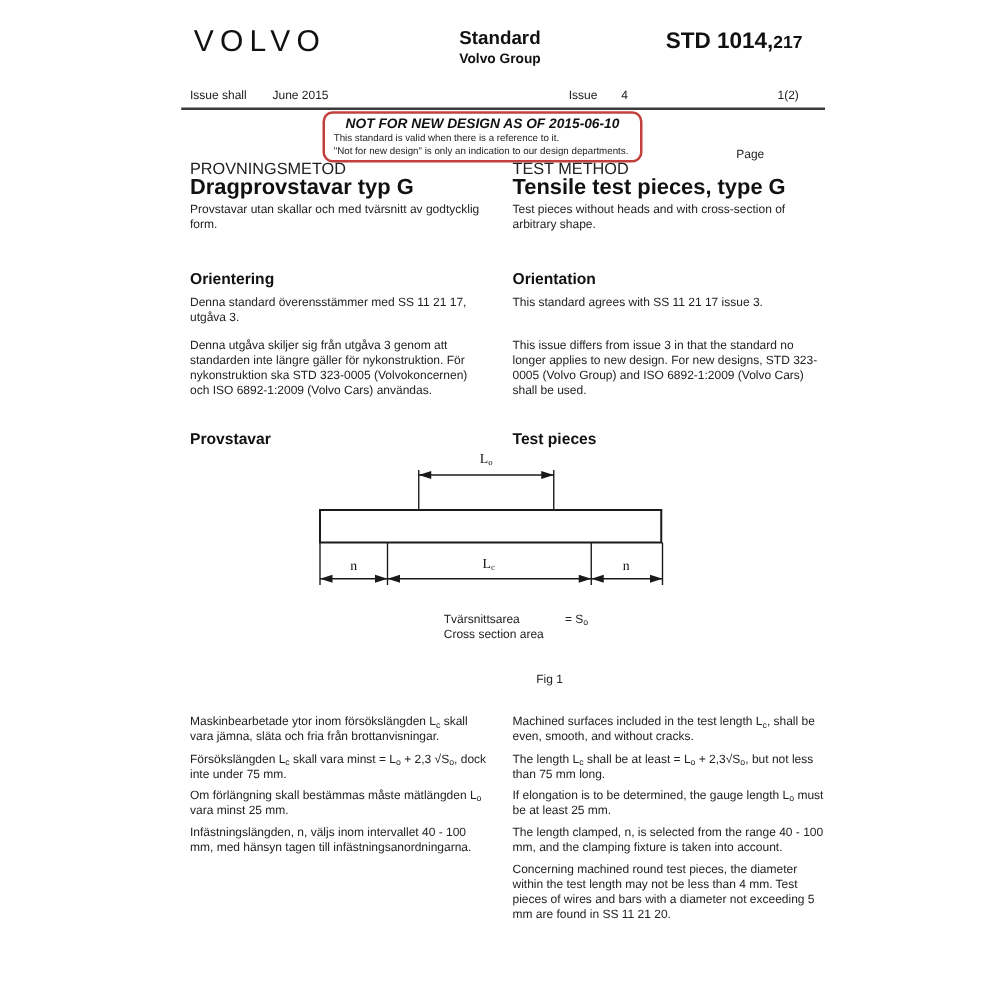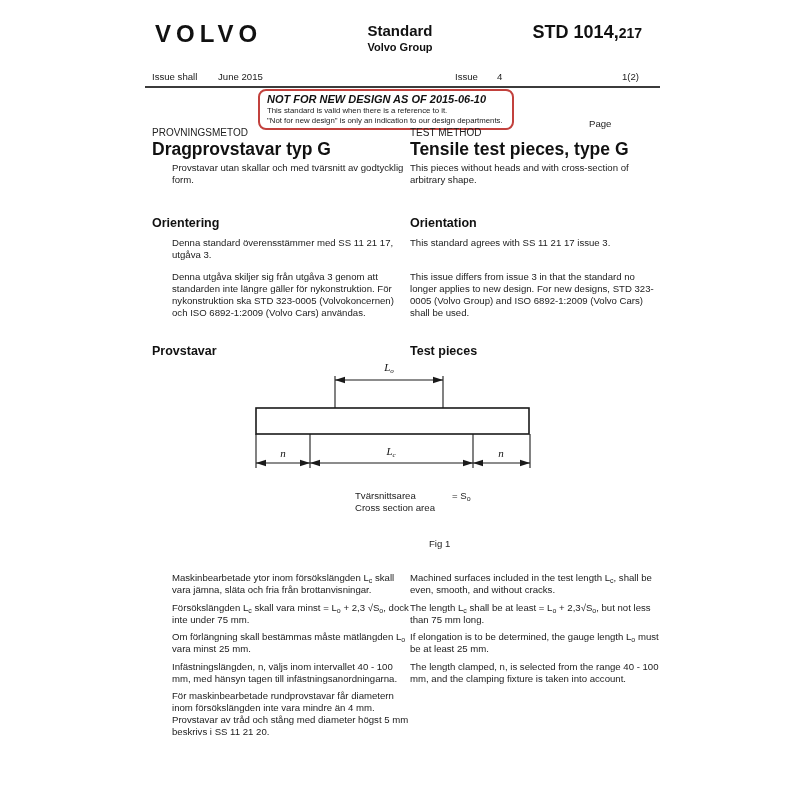--- a/index.html
+++ b/index.html
@@ -2,43 +2,43 @@
 <html><head>
 <meta charset="utf-8">
 <style>
   html,body{margin:0;padding:0;}
   body{
     width:800px;height:800px;background:#ffffff;position:relative;
     font-family:"Liberation Sans",sans-serif;color:#222;overflow:hidden;
   }
   .abs{position:absolute;}
   
-  .logo{font-weight:bold;font-size:24px;letter-spacing:5px;color:#111;}
+  .logo{font-weight:normal;font-size:24px;letter-spacing:5px;color:#111;}
   .hdr-title{font-size:15px;font-weight:bold;text-align:center;color:#111;}
   .hdr-org{font-size:11px;font-weight:bold;text-align:center;color:#111;}
   .docnum{font-size:18px;font-weight:bold;color:#111;white-space:nowrap;}
   .docnum .suffix{font-size:14px;}
   .meta{font-size:9.6px;color:#222;}
   .rule{height:2px;background:#3b3b3b;}
   
   .notice{border:2px solid #c2413d;border-radius:8px;padding:2px 7px 3px 7px;background:#fff;}
-  .notice-title{font-size:11px;font-weight:bold;font-style:italic;color:#111;margin-bottom:1px;white-space:nowrap;}
+  .notice-title{font-size:11px;font-weight:bold;font-style:italic;color:#111;margin-bottom:1px;white-space:nowrap;text-align:center;}
   .notice-small{font-size:7.8px;line-height:9.5px;color:#222;white-space:nowrap;}
   
-  .kicker{font-size:10px;color:#222;}
+  .kicker{font-size:13px;color:#222;}
   .h1{font-size:17.5px;font-weight:bold;color:#111;white-space:nowrap;}
   .h2{font-size:12.5px;font-weight:bold;color:#111;}
   .body-text{font-size:9.6px;line-height:12px;color:#222;}
-  .col-left{width:238px;margin-left:20px;}
+  .col-left{width:238px;}
   .col-right{width:252px;}
   .body-text p{margin:0 0 5.5px 0;}
   .gap-top{margin-top:3px !important;}
   sub{font-size:7px;vertical-align:-2px;line-height:0;}
   
-  .fig-label{position:absolute;font-family:"Liberation Serif",serif;font-style:italic;
+  .fig-label{position:absolute;font-family:"Liberation Serif",serif;
     font-size:11px;color:#111;transform:translateX(-50%);white-space:nowrap;}
   .fig-svg line,.fig-svg rect{stroke:#1a1a1a;}
   .caption{font-size:9.6px;color:#222;}
 </style>
 </head>
 <body>
 
 <div class="abs logo" style="left:155px;top:20px;">VOLVO</div>
 
 <div class="abs" style="left:340px;top:22px;width:120px;">
@@ -65,21 +65,21 @@
   <div class="notice-small">"Not for new design" is only an indication to our design departments.</div>
 </div>
 
 <div class="abs kicker" style="left:152px;top:127px;">PROVNINGSMETOD</div>
 <div class="abs kicker" style="left:410px;top:127px;">TEST METHOD</div>
 
 <div class="abs h1" style="left:152px;top:139px;">Dragprovstavar typ G</div>
 <div class="abs h1" style="left:410px;top:139px;">Tensile test pieces, type G</div>
 
 <div class="abs body-text col-left" style="left:152px;top:162px;">Provstavar utan skallar och med tvärsnitt av godtycklig form.</div>
-<div class="abs body-text col-right" style="left:410px;top:162px;">This pieces without heads and with cross-section of arbitrary shape.</div>
+<div class="abs body-text col-right" style="left:410px;top:162px;">Test pieces without heads and with cross-section of arbitrary shape.</div>
 
 <div class="abs h2" style="left:152px;top:216px;">Orientering</div>
 <div class="abs h2" style="left:410px;top:216px;">Orientation</div>
 
 <div class="abs body-text col-left" style="left:152px;top:237px;">Denna standard överensstämmer med SS 11 21 17, utgåva 3.</div>
 <div class="abs body-text col-right" style="left:410px;top:237px;">This standard agrees with SS 11 21 17 issue 3.</div>
 
 <div class="abs body-text col-left" style="left:152px;top:271px;">Denna utgåva skiljer sig från utgåva 3 genom att standarden inte längre gäller för nykonstruktion. För nykonstruktion ska STD 323-0005 (Volvokoncernen) och ISO 6892-1:2009 (Volvo Cars) användas.</div>
 <div class="abs body-text col-right" style="left:410px;top:271px;">This issue differs from issue 3 in that the standard no longer applies to new design. For new designs, STD 323-0005 (Volvo Group) and ISO 6892-1:2009 (Volvo Cars) shall be used.</div>
 
@@ -122,21 +122,21 @@
 </div>
 <div class="abs body-text" style="left:452px;top:490px;">= S<sub>o</sub></div>
 
 <div class="abs caption" style="left:388px;top:538px;margin-left:41px;">Fig 1</div>
 
 <div class="abs body-text col-left" style="left:152px;top:572px;">
   <p>Maskinbearbetade ytor inom försökslängden L<sub>c</sub> skall vara jämna, släta och fria från brottanvisningar.</p>
   <p>Försökslängden L<sub>c</sub> skall vara minst = L<sub>o</sub> + 2,3 √S<sub>o</sub>, dock inte under 75 mm.</p>
   <p>Om förlängning skall bestämmas måste mätlängden L<sub>o</sub> vara minst 25 mm.</p>
   <p>Infästningslängden, n, väljs inom intervallet 40 - 100 mm, med hänsyn tagen till infästningsanordningarna.</p>
-  <p class="gap-top">För maskinbearbetade rundprovstavar får diametern inom försökslängden inte vara mindre än 4 mm. Provstavar av tråd och stång med diameter högst 5 mm beskrivs i SS 11 21 20.</p>
 </div>
 
 <div class="abs body-text col-right" style="left:410px;top:572px;">
   <p>Machined surfaces included in the test length L<sub>c</sub>, shall be even, smooth, and without cracks.</p>
   <p>The length L<sub>c</sub> shall be at least = L<sub>o</sub> + 2,3√S<sub>o</sub>, but not less than 75 mm long.</p>
   <p>If elongation is to be determined, the gauge length L<sub>o</sub> must be at least 25 mm.</p>
   <p>The length clamped, n, is selected from the range 40 - 100 mm, and the clamping fixture is taken into account.</p>
+  <p>Concerning machined round test pieces, the diameter within the test length may not be less than 4 mm. Test pieces of wires and bars with a diameter not exceeding 5 mm are found in SS 11 21 20.</p>
 </div>
 
 </body></html>

